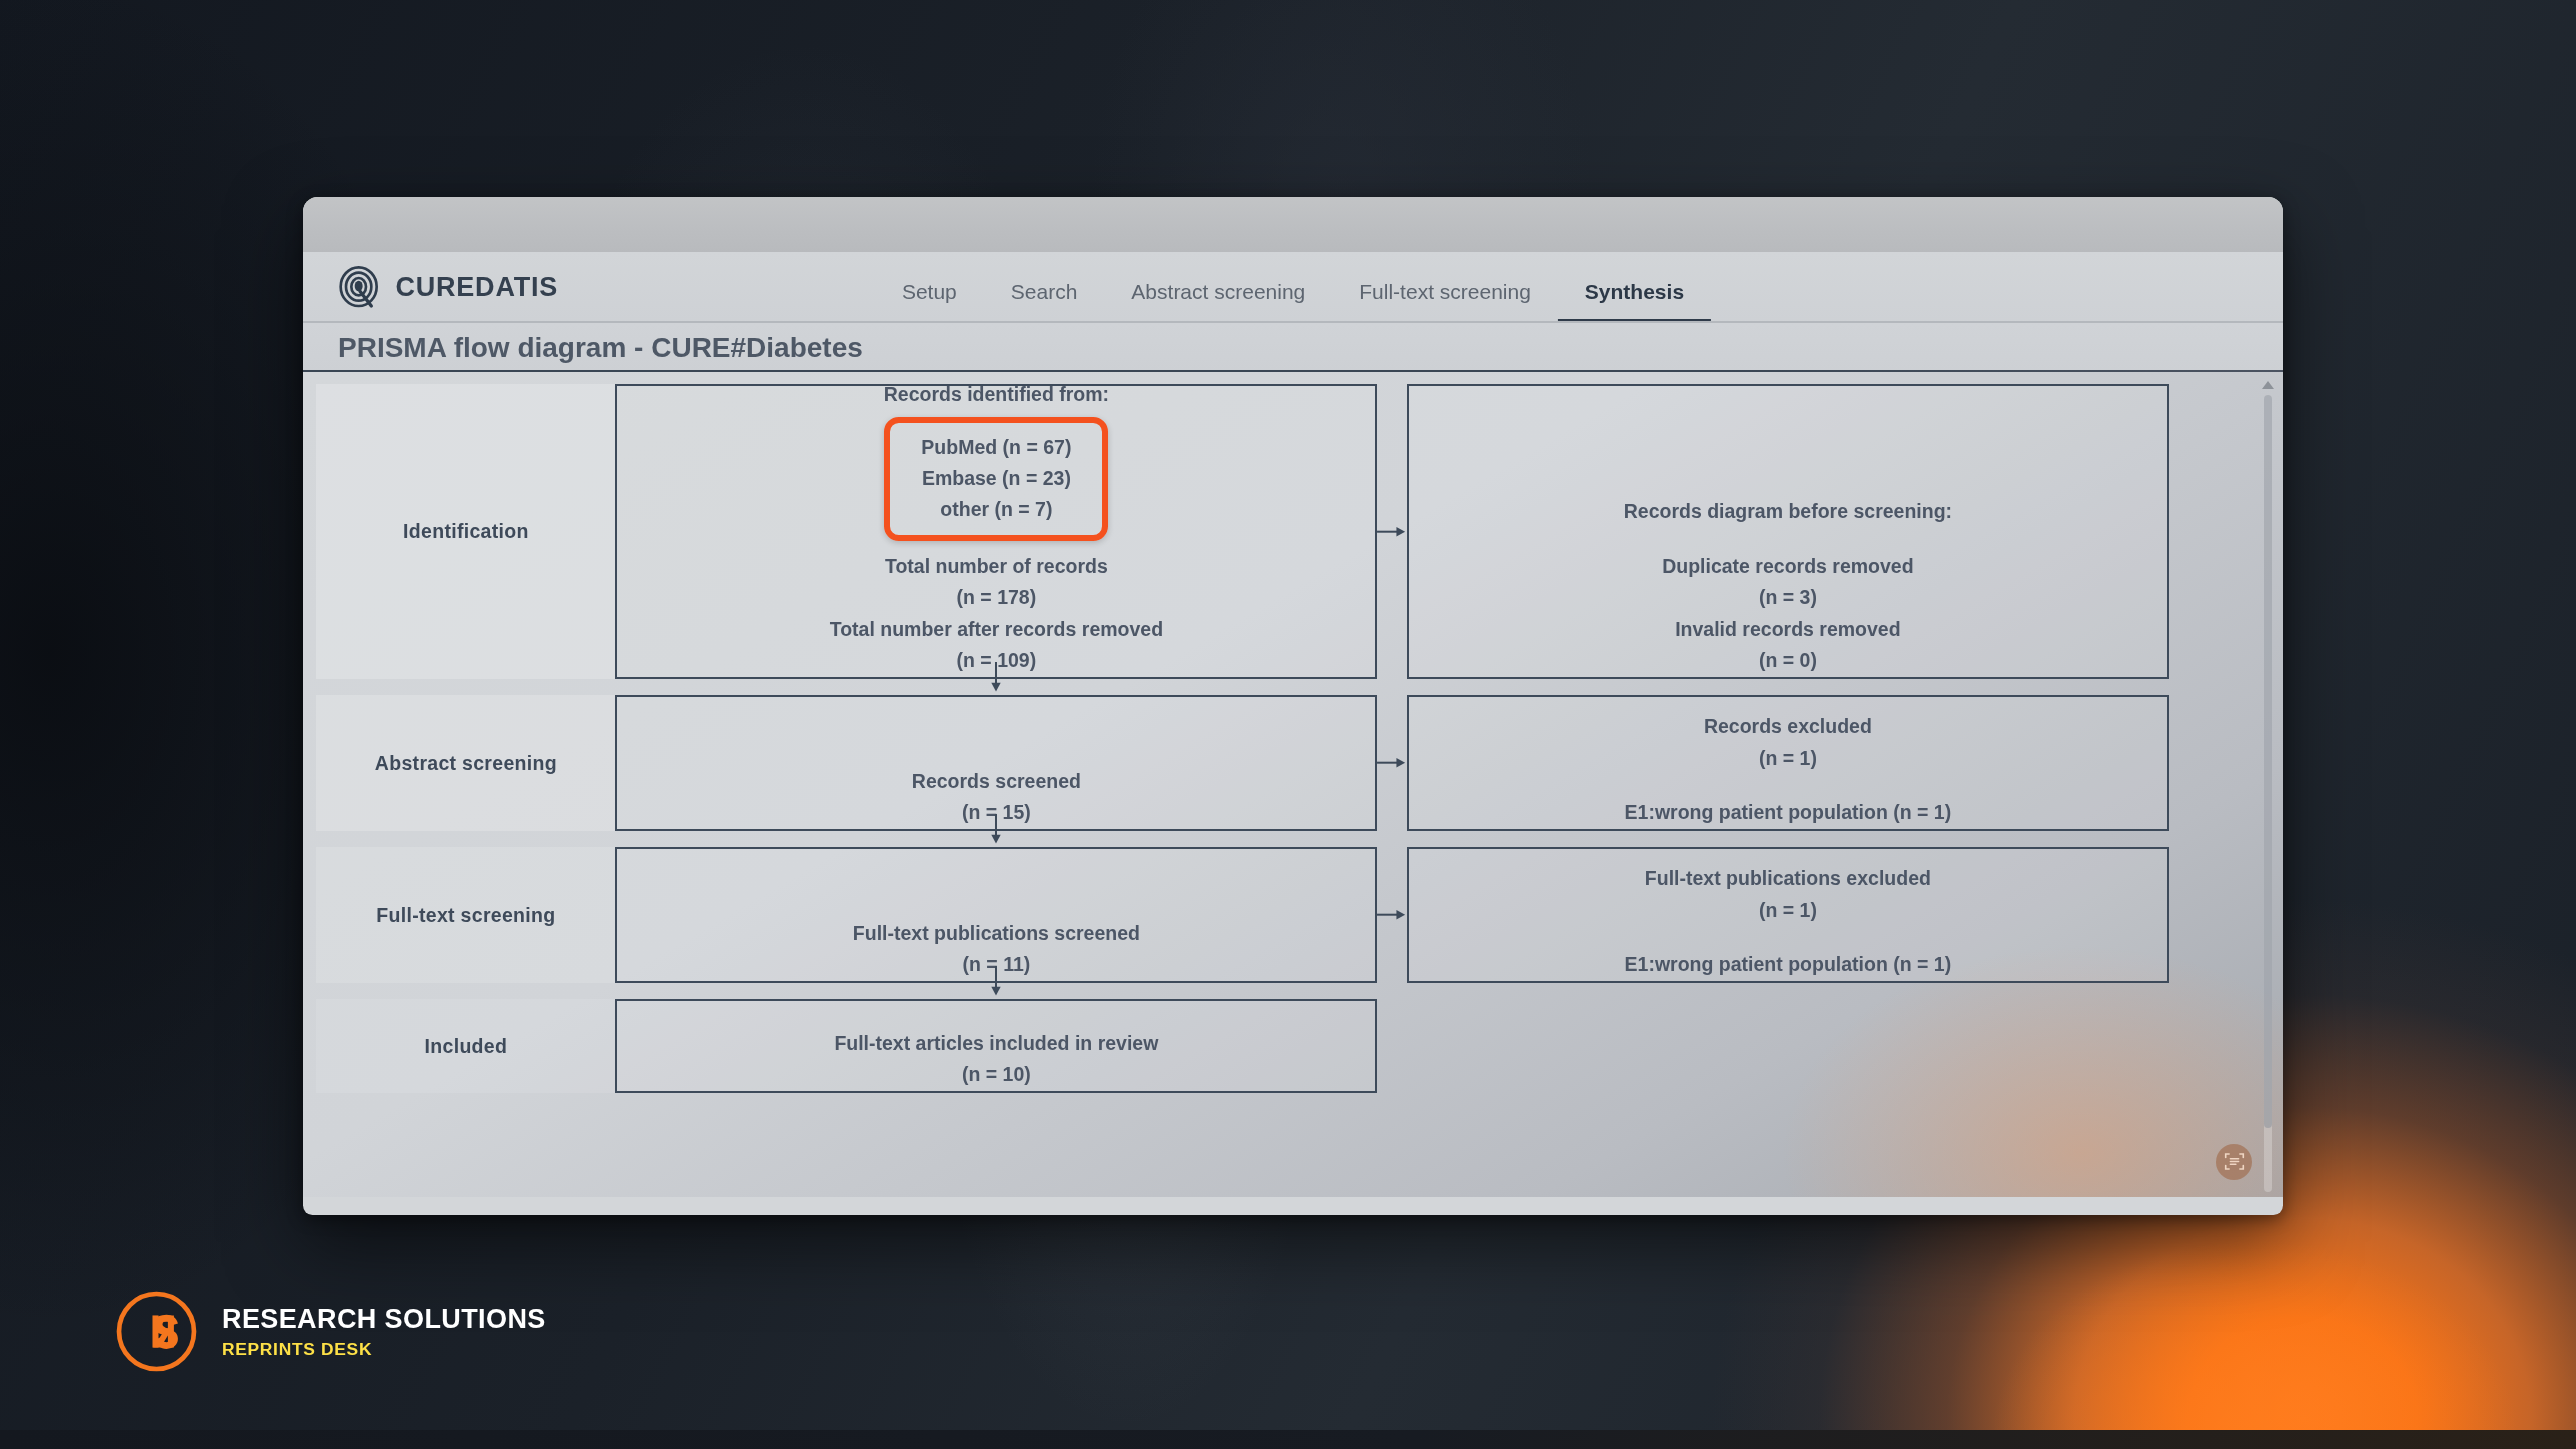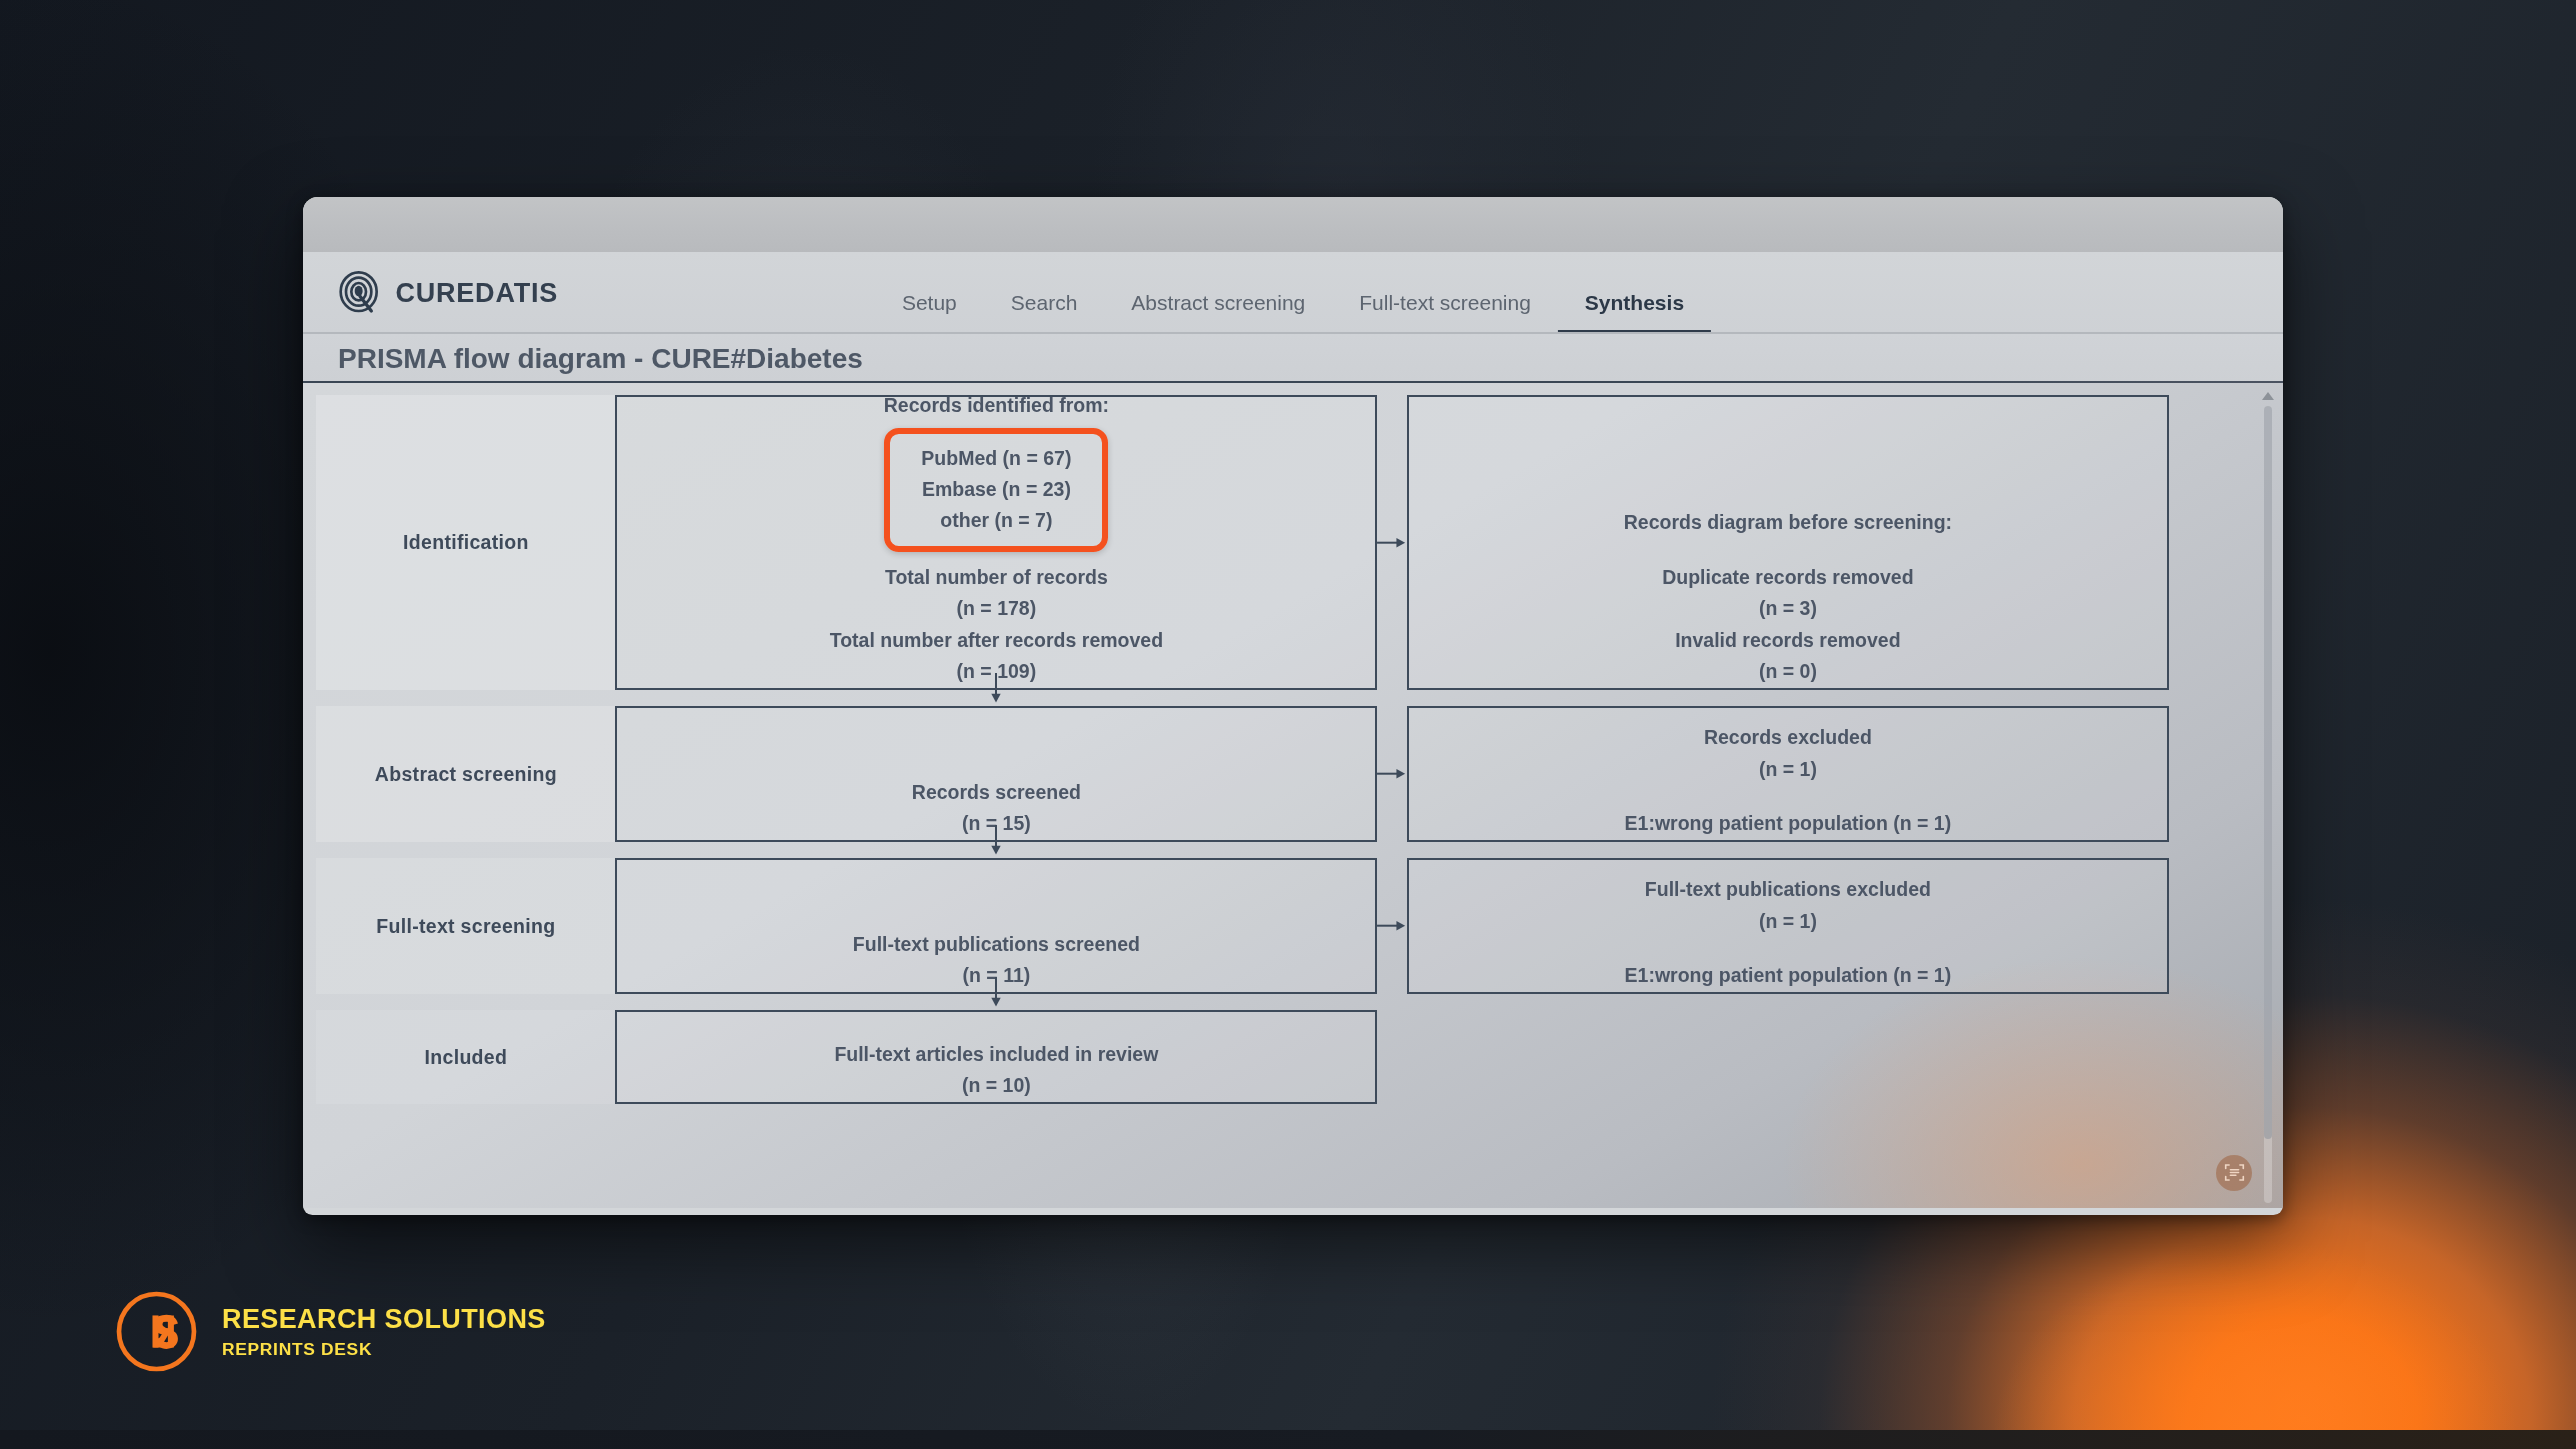--- a/index.html
+++ b/index.html
@@ -54,21 +54,21 @@
     box-shadow: 0 28px 74px rgba(0,0,0,.55), 0 4px 16px rgba(0,0,0,.4);
     background: #d3d6d9;
   }
   #window-chrome {
     height: 55px;
     background: linear-gradient(180deg, #c2c4c6 0%, #bcbec1 55%, #b8babd 100%);
   }
 
   
   #app-header {
-    height: 82px;
+    height: 71px;
     background: linear-gradient(180deg, #d2d5d8 0%, #ced1d5 100%);
     display: flex; align-items: center;
     padding: 0 39px 0 35px;
     position: relative;
   }
   #brand { display: flex; align-items: center; gap: 13.4px; }
   #brand-logo { width: 44px; height: 44px; flex: 0 0 auto; }
   #brand-name {
     font-size: 27px; font-weight: bold; letter-spacing: 0.8px;
     color: #34404f;
@@ -218,21 +218,21 @@
   }
 
   
   #footer-brand {
     position: absolute; left: 115px; bottom: 76px;
     display: flex; align-items: center; gap: 24px;
   }
   #rs-mark { width: 83px; height: 83px; flex: 0 0 auto; }
   #rs-text { display: flex; flex-direction: column; gap: 4px; }
   #rs-title {
-    font-size: 27px; font-weight: bold; color: #fde047; letter-spacing: 0.4px;
+    font-size: 27px; font-weight: bold; color: #ffffff; letter-spacing: 0.4px;
   }
   #rs-sub {
     font-size: 17.4px; font-weight: bold; color: #fde047; letter-spacing: 0.7px;
   }
 </style>
 </head>
 <body>
 
 <div id="bg-base"></div>
 <div id="bg-vignette-left"></div>

